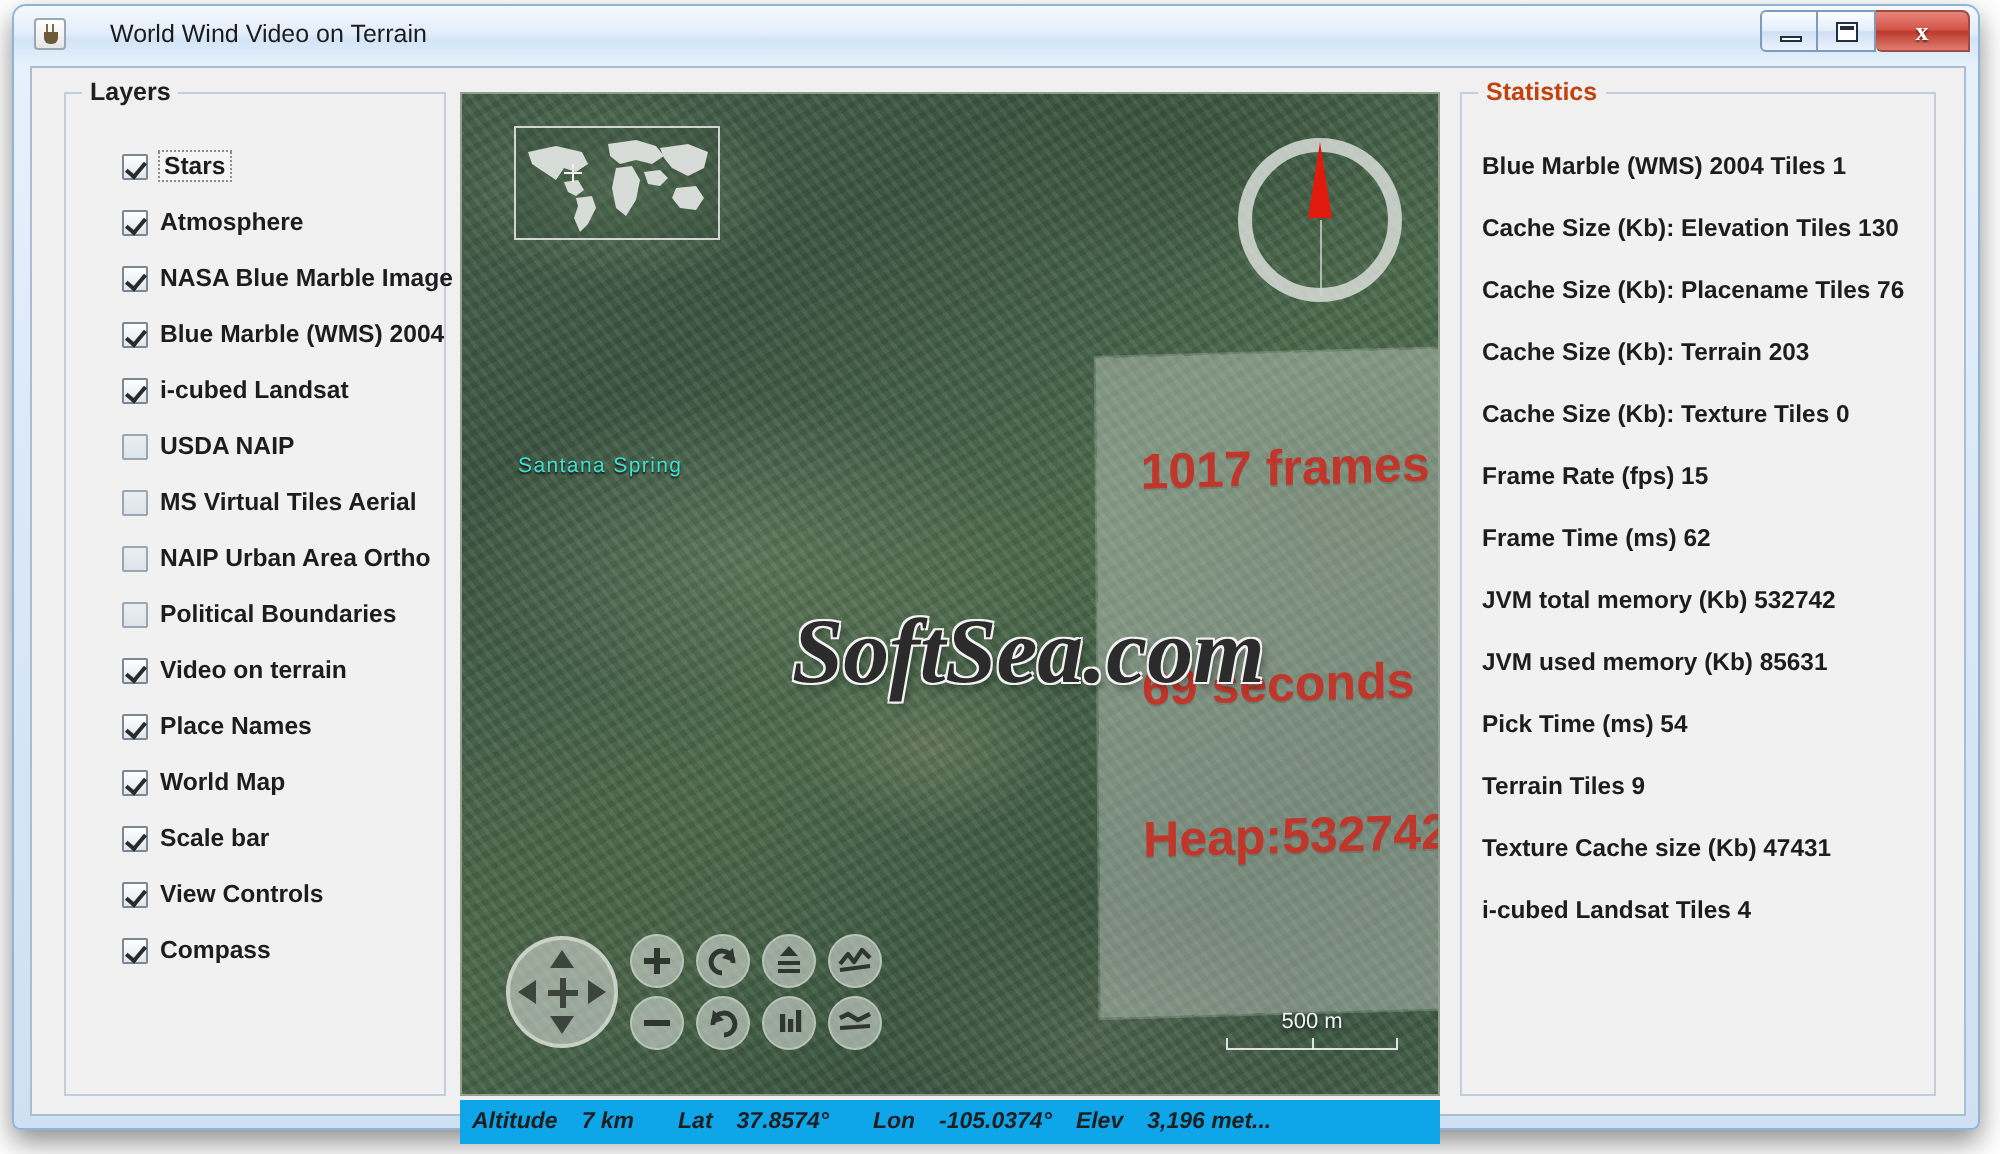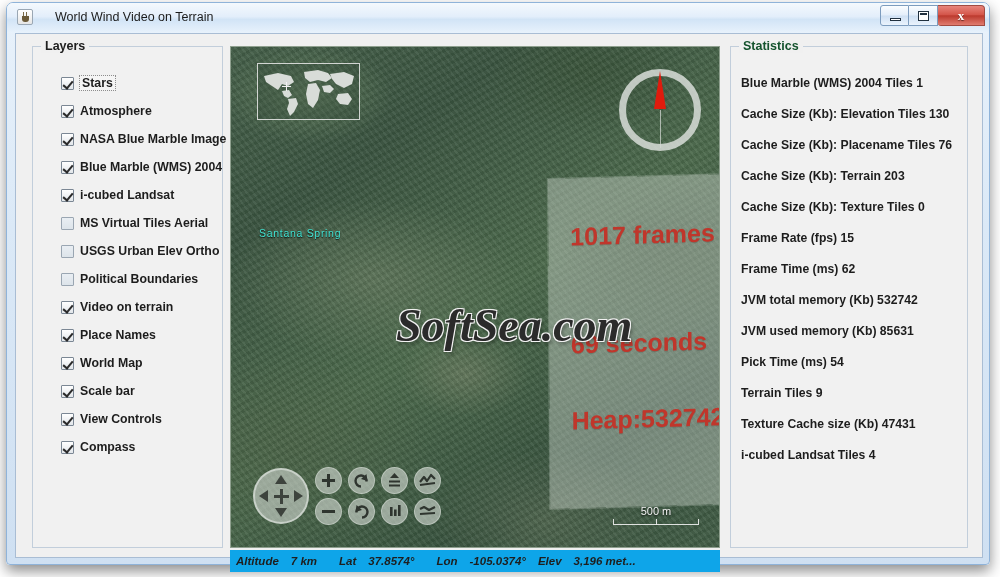--- a/index.html
+++ b/index.html
@@ -464,21 +464,21 @@
     background: #f1f1f1;
     box-sizing: border-box;
   }
   #stats-legend {
     position: absolute;
     left: 8px; top: -8px;
     background: #f0f0f0;
     padding: 0 4px;
     font-size: 12.5px;
     font-weight: bold;
-    color: #14532d;
+    color: #c2410c;
   }
   #stats-list {
     position: absolute;
     left: 10px;
     top: 20px;
     right: 6px;
   }
   .stat-row {
     height: 31px;
     display: flex;
@@ -532,25 +532,29 @@
           <div class="layer-row">
             <span class="cbx checked"></span>
             <span class="layer-label">Blue Marble (WMS) 2004</span>
           </div>
           <div class="layer-row">
             <span class="cbx checked"></span>
             <span class="layer-label">i-cubed Landsat</span>
           </div>
           <div class="layer-row">
             <span class="cbx unchecked"></span>
+            <span class="layer-label">USDA NAIP</span>
+          </div>
+          <div class="layer-row">
+            <span class="cbx unchecked"></span>
             <span class="layer-label">MS Virtual Tiles Aerial</span>
           </div>
           <div class="layer-row">
             <span class="cbx unchecked"></span>
-            <span class="layer-label">USGS Urban Elev Ortho</span>
+            <span class="layer-label">NAIP Urban Area Ortho</span>
           </div>
           <div class="layer-row">
             <span class="cbx unchecked"></span>
             <span class="layer-label">Political Boundaries</span>
           </div>
           <div class="layer-row">
             <span class="cbx checked"></span>
             <span class="layer-label">Video on terrain</span>
           </div>
           <div class="layer-row">

